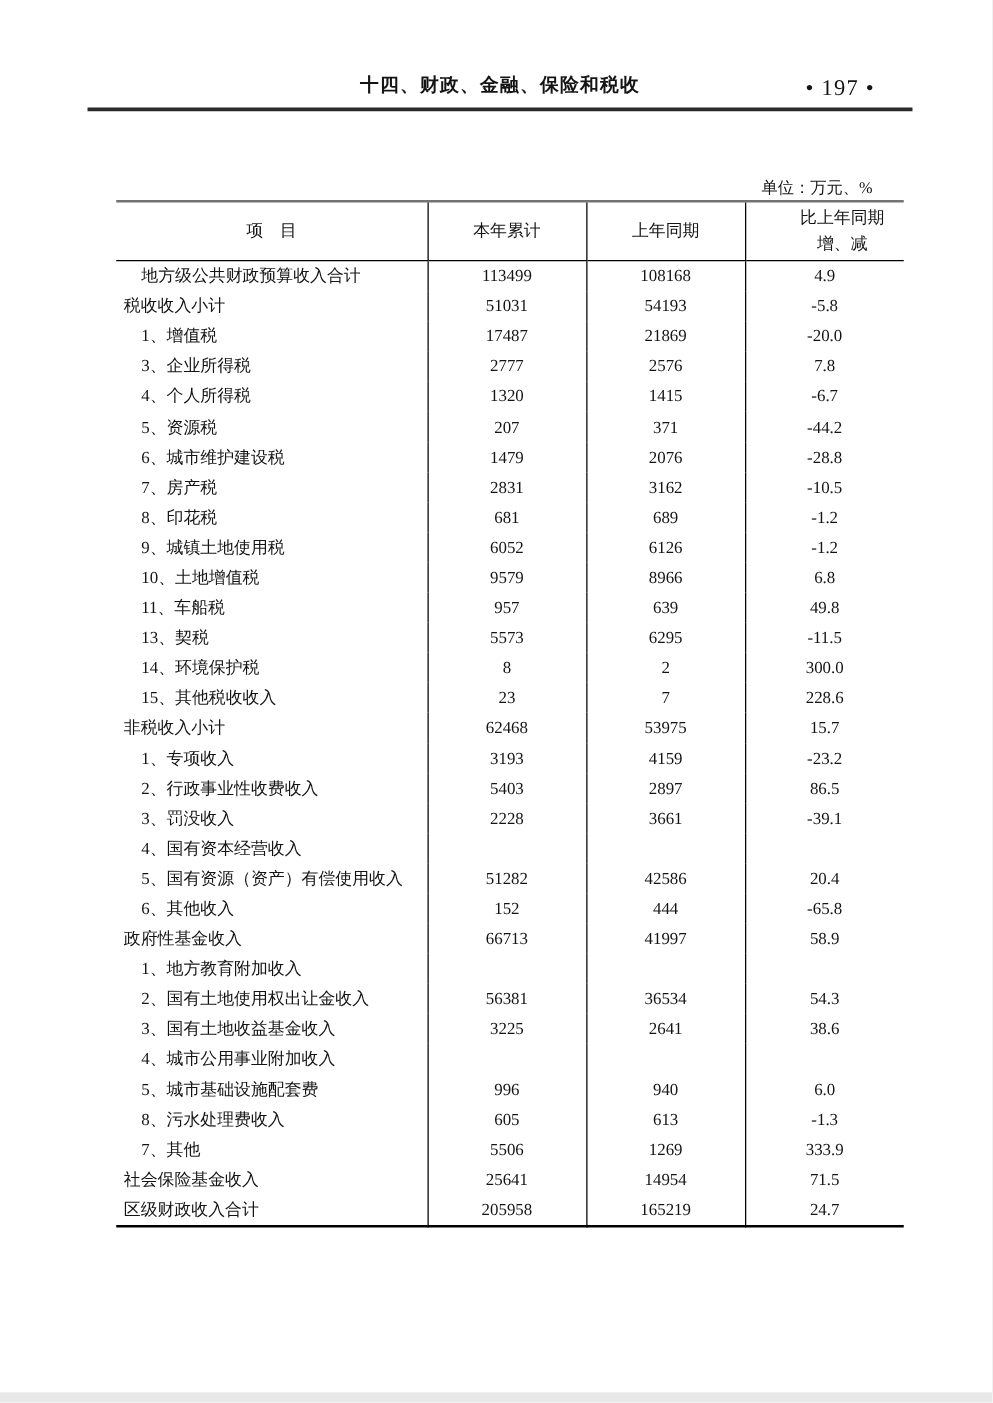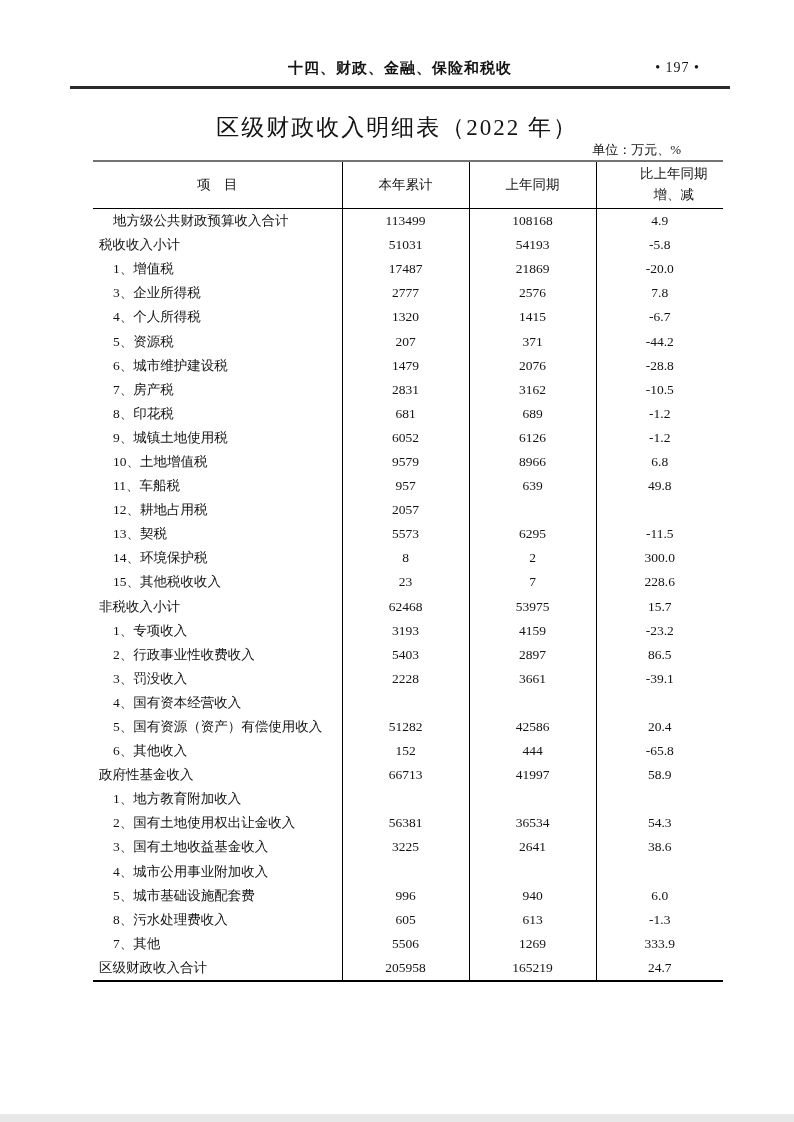--- a/index.html
+++ b/index.html
@@ -24,38 +24,38 @@
     position:absolute;
     left:0; right:0; top:3px;
     text-align:center;
     font-weight:bold;
     font-size:15px;
     letter-spacing:1px;
   }
   .running-header .page-number {
     position:absolute;
     right:30px; top:4px;
-    font-size:14px;
+    font-size:18px;
     letter-spacing:1px;
   }
 
   
   .doc-title {
     position:absolute;
     left:0; top:112px;
     width:794px;
     text-align:center;
     font-size:23px;
     letter-spacing:2px;
   }
 
   
   .unit-label {
     position:absolute;
-    right:113px; top:141px;
+    right:96px; top:141px;
     font-size:13px;
   }
 
   
   table.fin-table {
     position:absolute;
     left:93px; top:160px;
     width:630px;
     border-collapse:collapse;
     table-layout:fixed;
@@ -91,21 +91,20 @@
 </head>
 <body>
 
 <div class="page">
 
   <div class="running-header">
     <div class="section-title">十四、财政、金融、保险和税收</div>
     <div class="page-number">• 197 •</div>
   </div>
 
-  <div class="doc-title">区级财政收入明细表（2022 年）</div>
 
   <div class="unit-label">单位：万元、%</div>
 
   <table class="fin-table">
     <colgroup>
       <col class="c-item">
         <col class="c-num">
         <col class="c-num">
         <col class="c-num">
     </colgroup>
@@ -189,26 +188,20 @@
           <td class="num">8966</td>
           <td class="num">6.8</td>
         </tr>
         <tr>
           <td class="label indent1">11、车船税</td>
           <td class="num">957</td>
           <td class="num">639</td>
           <td class="num">49.8</td>
         </tr>
         <tr>
-          <td class="label indent1">12、耕地占用税</td>
-          <td class="num">2057</td>
-          <td class="num"></td>
-          <td class="num"></td>
-        </tr>
-        <tr>
           <td class="label indent1">13、契税</td>
           <td class="num">5573</td>
           <td class="num">6295</td>
           <td class="num">-11.5</td>
         </tr>
         <tr>
           <td class="label indent1">14、环境保护税</td>
           <td class="num">8</td>
           <td class="num">2</td>
           <td class="num">300.0</td>
@@ -303,20 +296,26 @@
           <td class="num">613</td>
           <td class="num">-1.3</td>
         </tr>
         <tr>
           <td class="label indent1">7、其他</td>
           <td class="num">5506</td>
           <td class="num">1269</td>
           <td class="num">333.9</td>
         </tr>
         <tr>
+          <td class="label">社会保险基金收入</td>
+          <td class="num">25641</td>
+          <td class="num">14954</td>
+          <td class="num">71.5</td>
+        </tr>
+        <tr>
           <td class="label">区级财政收入合计</td>
           <td class="num">205958</td>
           <td class="num">165219</td>
           <td class="num">24.7</td>
         </tr>
       </tbody>
   </table>
 
 </div>
 

